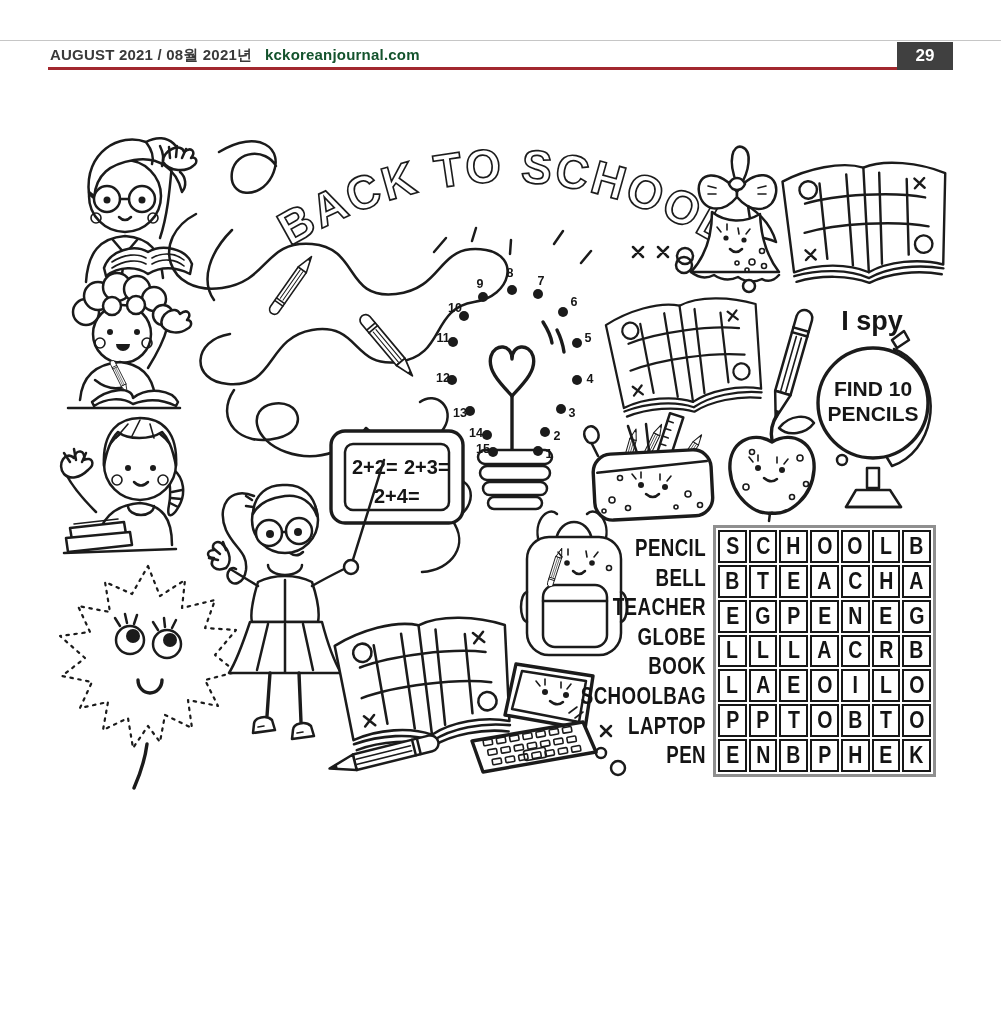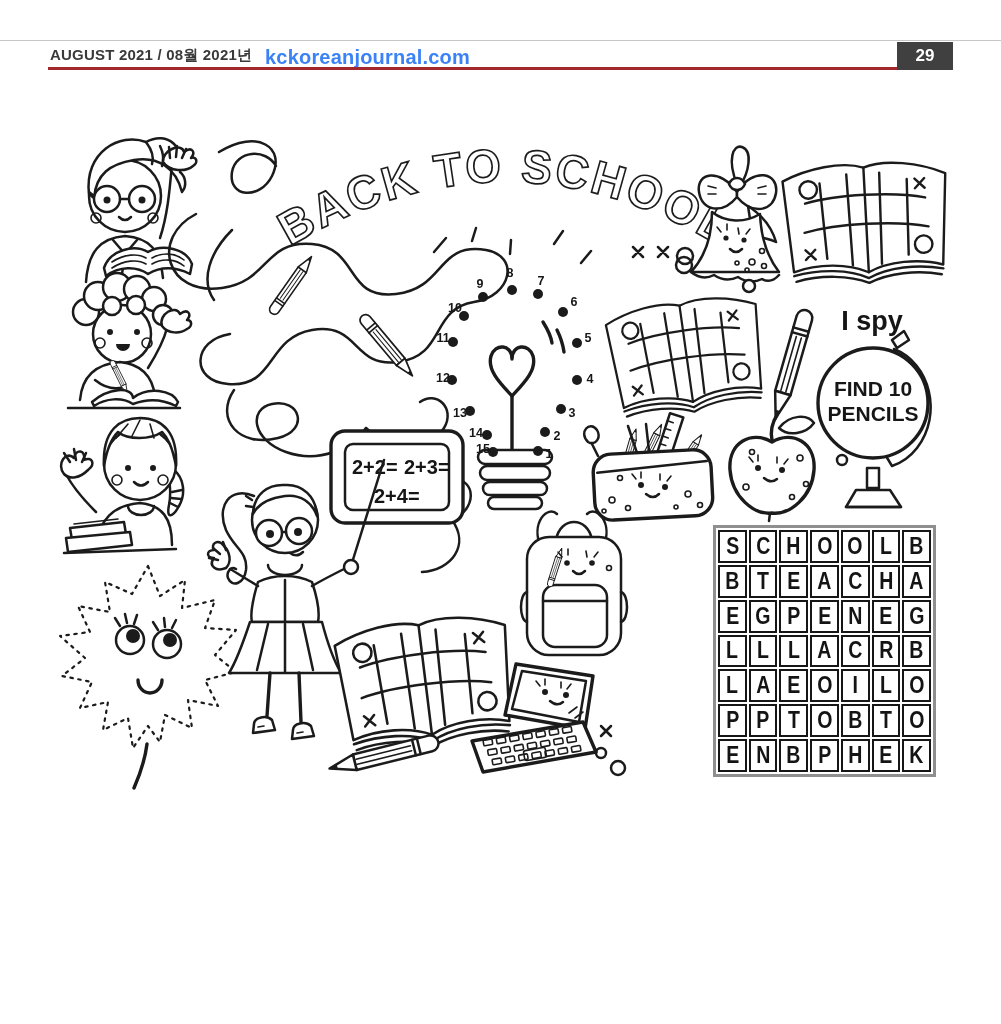--- a/index.html
+++ b/index.html
@@ -1,21 +1,21 @@
 <!DOCTYPE html>
 <html><head>
 <meta charset="utf-8">
 <style>
   html,body{margin:0;padding:0;background:#ffffff;}
   .page{position:relative;width:1001px;height:1024px;background:#fff;overflow:hidden;
         font-family:"Liberation Sans",sans-serif;border-right:1px solid #e2e2e2;}
   
   .hairline{position:absolute;top:40px;left:0;right:0;height:1px;background:#c6c6c6;}
   .hdr-date{position:absolute;left:50px;top:46px;font-size:15px;font-weight:700;color:#3a3a3a;letter-spacing:.2px;}
-  .hdr-site{position:absolute;left:265px;top:46px;font-size:20px;font-weight:700;color:#3b82f6;letter-spacing:.2px;}
+  .hdr-site{position:absolute;left:265px;top:46px;font-size:15px;font-weight:700;color:#14532d;letter-spacing:.2px;}
   .red-rule{position:absolute;left:48px;top:67px;width:905px;height:3px;}
   .page-no{position:absolute;left:897px;top:42px;width:56px;height:28px;display:flex;
            align-items:center;justify-content:center;color:#fff;font-size:17px;font-weight:700;}
   
   svg.art{position:absolute;left:0;top:0;width:1001px;height:1024px;}
   .ln{fill:none;stroke:#1b1b1b;stroke-width:2.5;stroke-linecap:round;stroke-linejoin:round;}
   .lnf{fill:#fff;stroke:#1b1b1b;stroke-width:2.5;stroke-linecap:round;stroke-linejoin:round;}
   .thk{stroke-width:3.4;}
   .thin{stroke-width:1.6;}
   .blk{fill:#1b1b1b;stroke:none;}
@@ -426,20 +426,30 @@
 
     <g class="ln">
       <path d="M633,247 L643,257 M643,247 L633,257 M658,247 L668,257 M668,247 L658,257"></path>
       <circle cx="684" cy="265" r="8"></circle>
       <path d="M601,726 L611,736 M611,726 L601,736"></path>
       <circle cx="601" cy="753" r="5"></circle>
         <circle cx="618" cy="768" r="7"></circle>
     </g>
   </svg>
 
+  <div class="word-list" id="word-list">
+      <span>PENCIL</span>
+      <span>BELL</span>
+      <span>TEACHER</span>
+      <span>GLOBE</span>
+      <span>BOOK</span>
+      <span>SCHOOLBAG</span>
+      <span>LAPTOP</span>
+      <span>PEN</span>
+    </div>
 
   <div class="ws-grid" id="ws-grid">
       <div class="ws-cell">
         <i>S</i>
       </div>
       <div class="ws-cell">
         <i>C</i>
       </div>
       <div class="ws-cell">
         <i>H</i>

